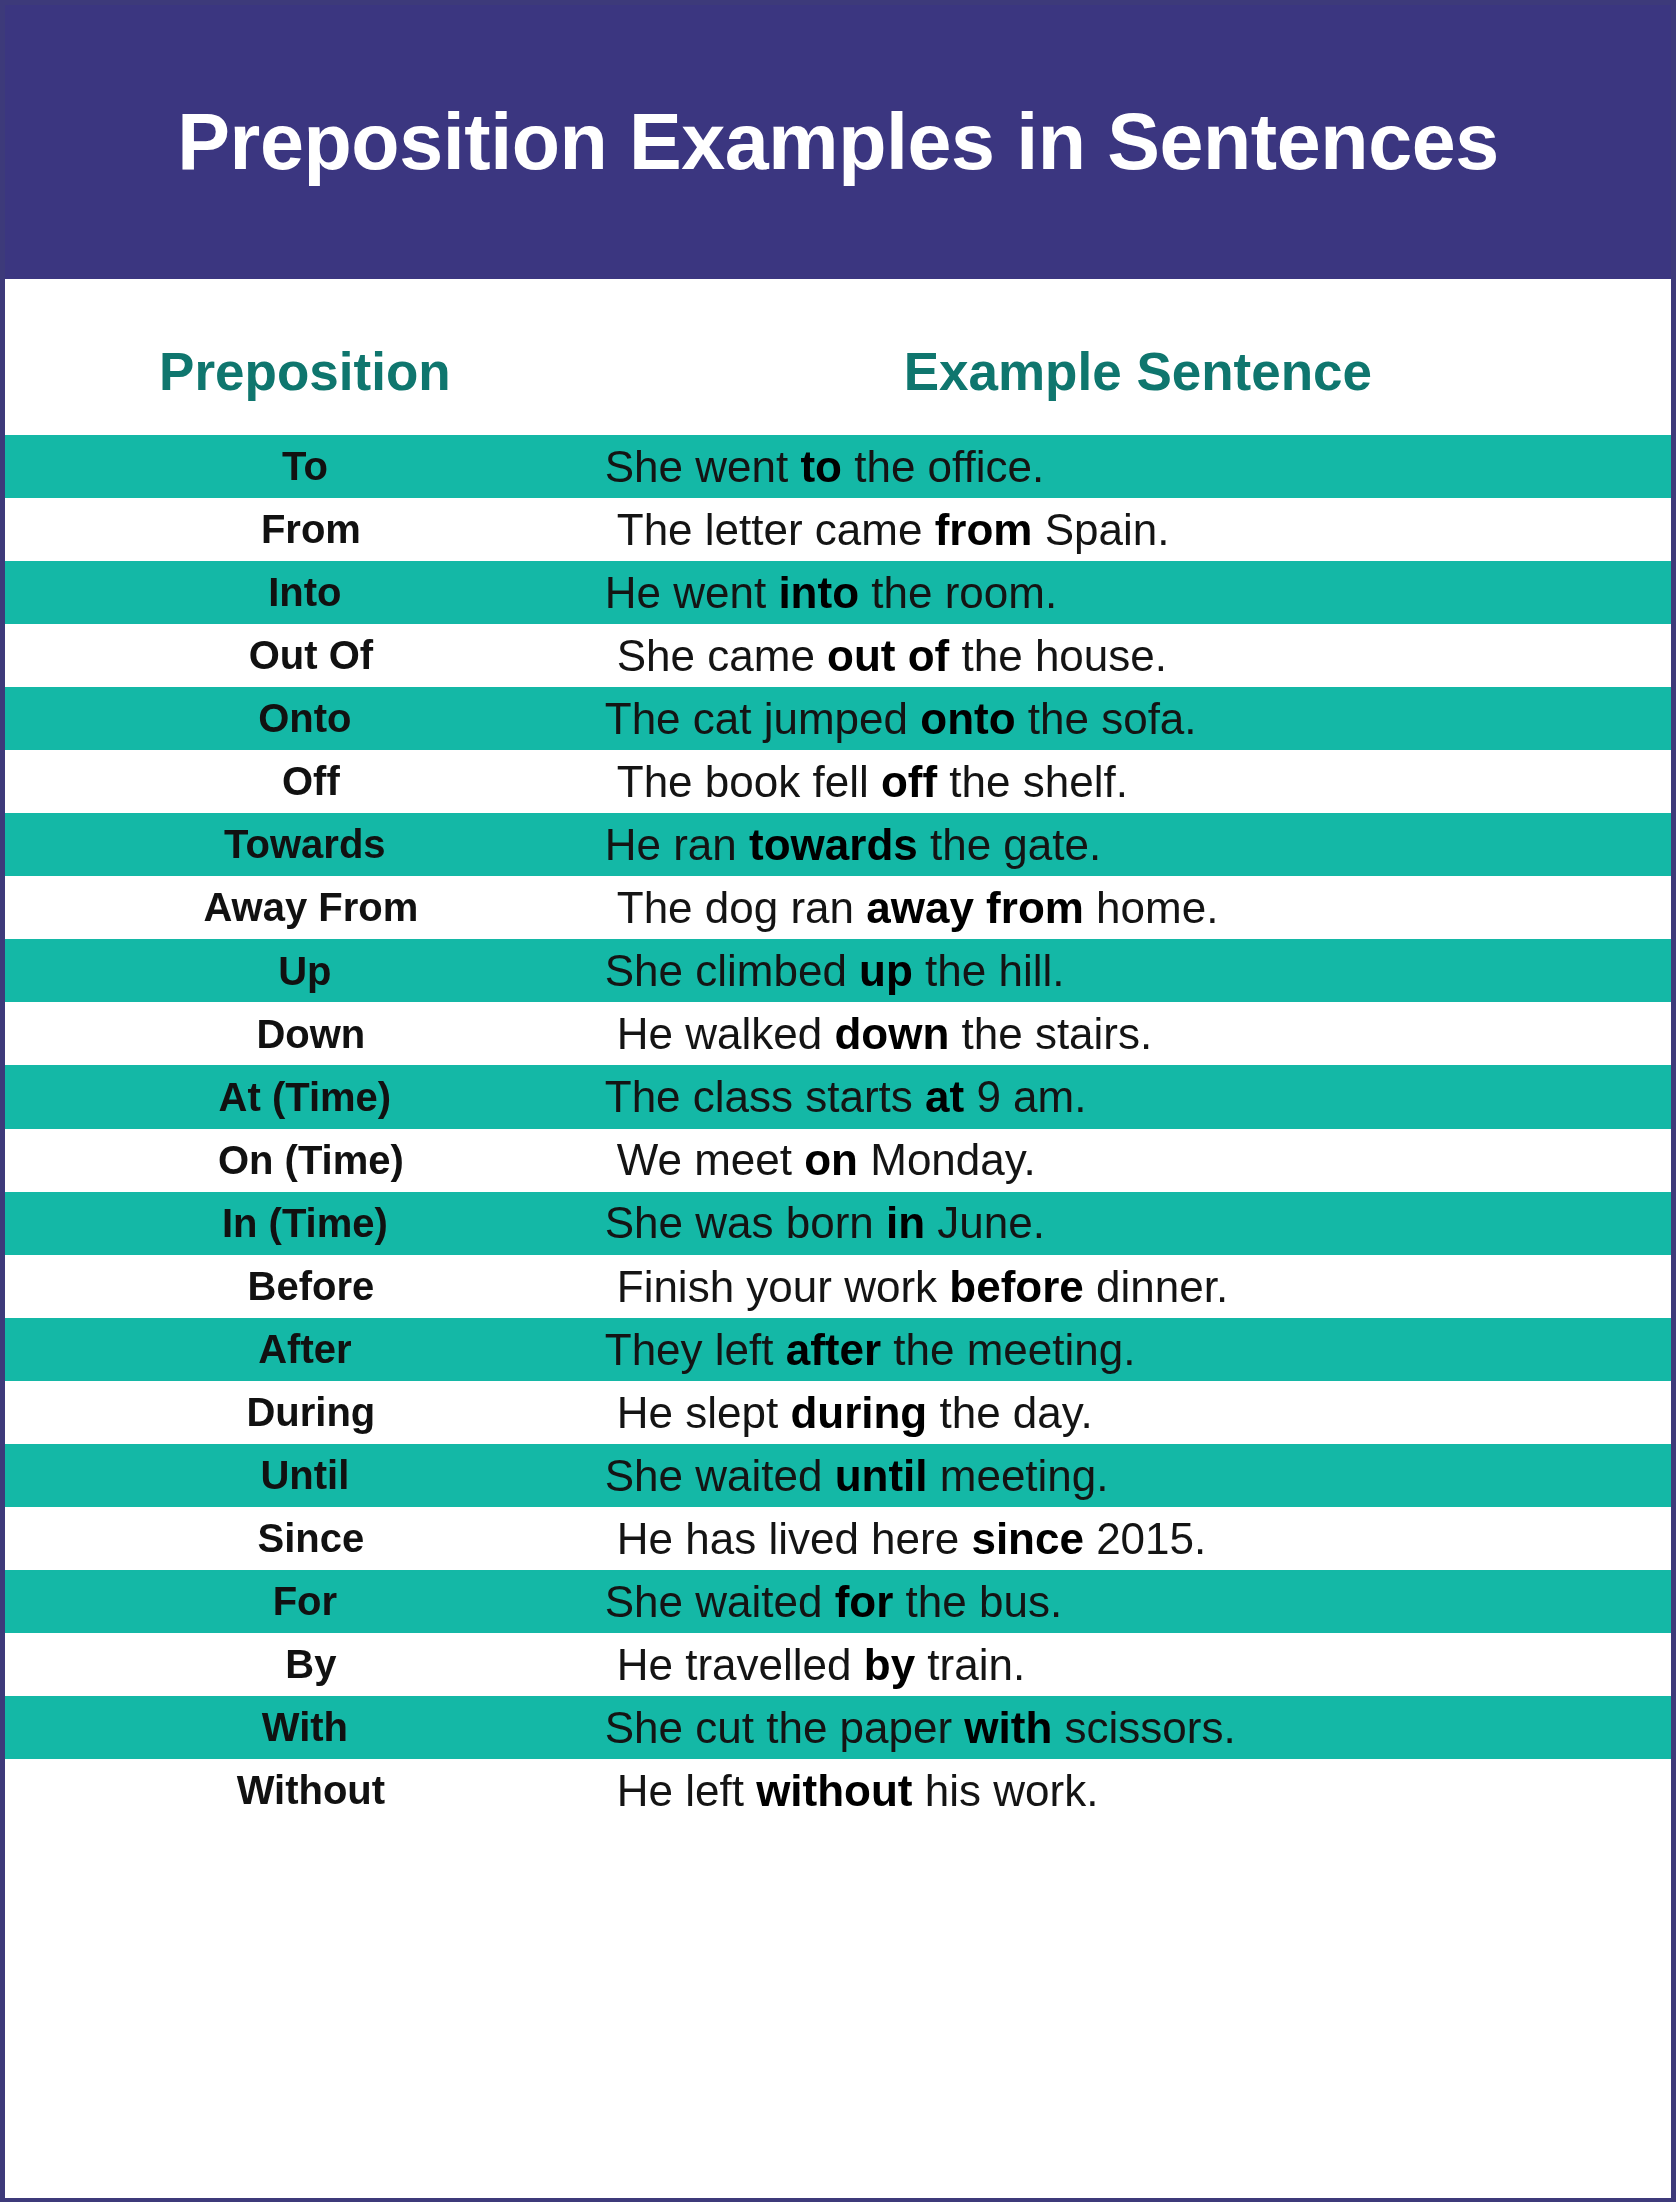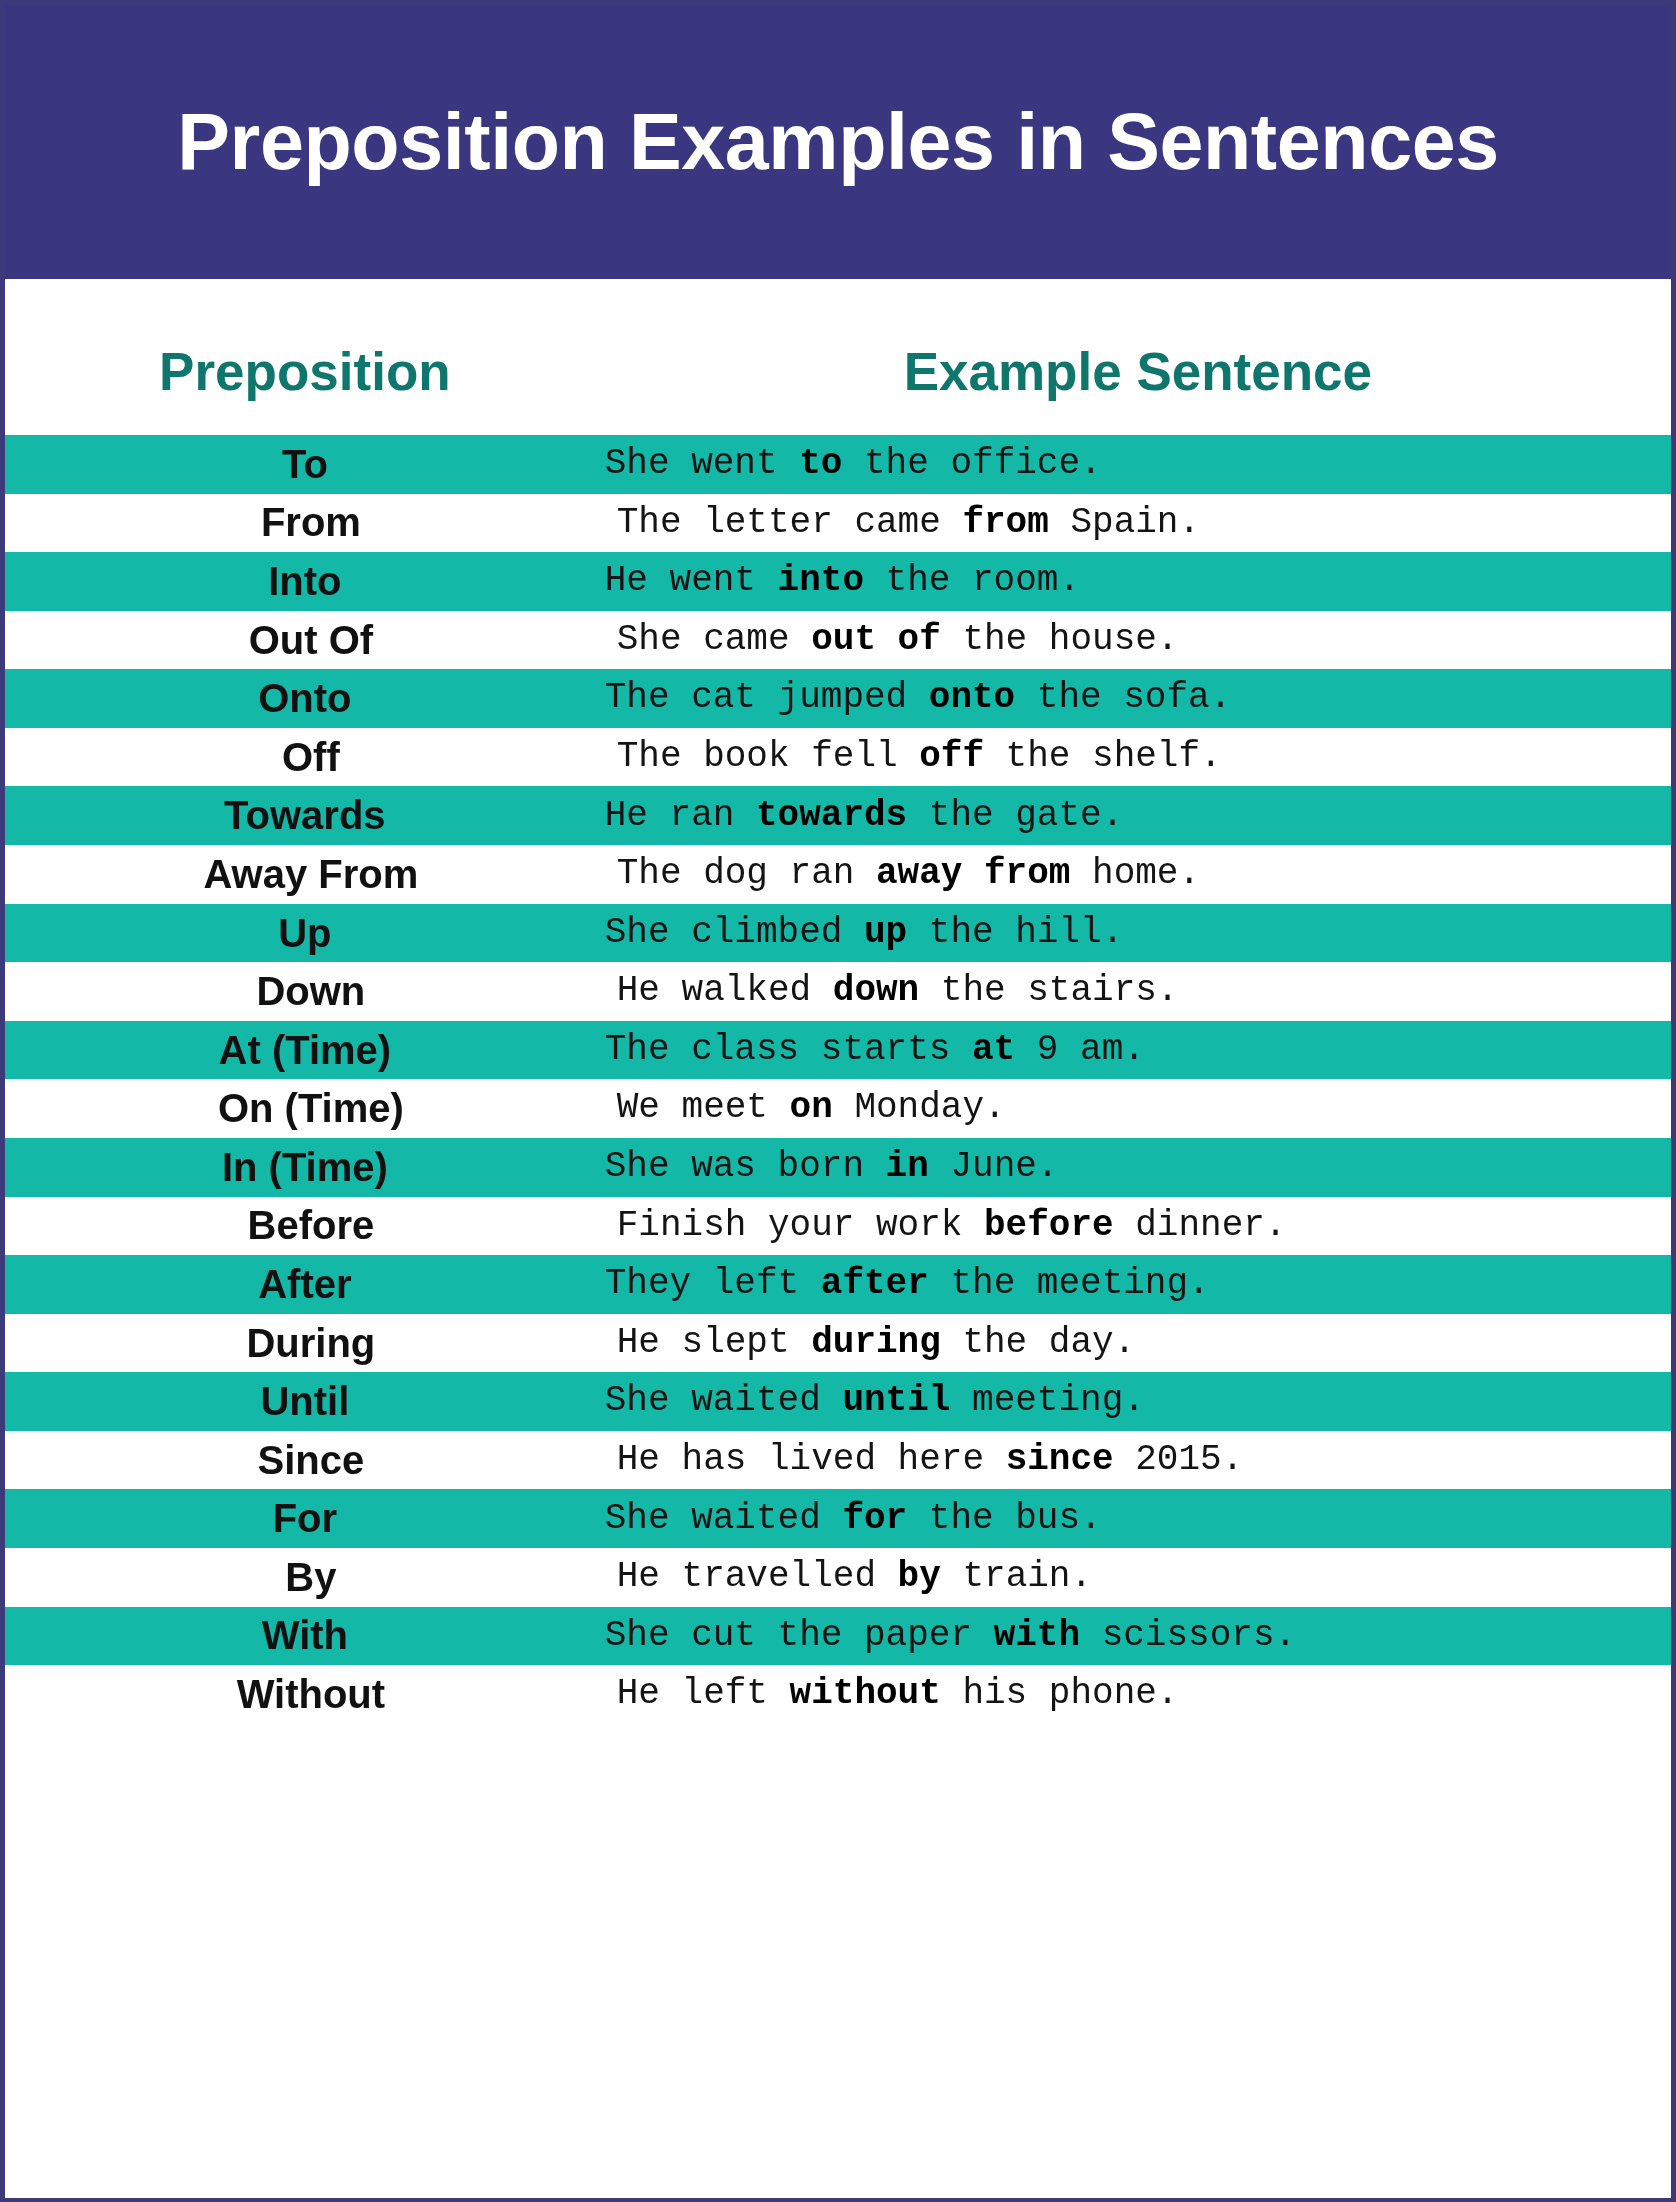--- a/index.html
+++ b/index.html
@@ -73,27 +73,26 @@
   td.prep {
     font-size: 40px;
     font-weight: bold;
     color: #111111;
     text-align: center;
     padding: 6.9px 0 6.9px 0;
     line-height: 1.12;
     white-space: nowrap;
   }
   td.sentence {
-    font-size: 36px;
+    font-size: 44px;
     color: #141414;
     text-align: left;
     padding: 6.9px 34px 6.9px 0;
     line-height: 1.12;
     white-space: nowrap;
-    font-family: Liberation Mono, monospace;
   }
   td.sentence b { font-weight: bold; color: #000000; }
   .watermark {
     position: absolute;
     left: 0;
     right: 0;
     top: 654px;
     z-index: 1;
     display: flex;
     flex-direction: column;
@@ -249,20 +248,20 @@
           <tr class="row-even">
             <td class="prep">By</td>
             <td class="sentence"><span>He travelled </span><b>by</b><span> train.</span></td>
           </tr>
           <tr class="row-odd">
             <td class="prep">With</td>
             <td class="sentence"><span>She cut the paper </span><b>with</b><span> scissors.</span></td>
           </tr>
           <tr class="row-even">
             <td class="prep">Without</td>
-            <td class="sentence"><span>He left </span><b>without</b><span> his phone.</span></td>
+            <td class="sentence"><span>He left </span><b>without</b><span> his work.</span></td>
           </tr>
         </tbody>
     </table>
 
   </div>
 </div>
 
 
 </body></html>

